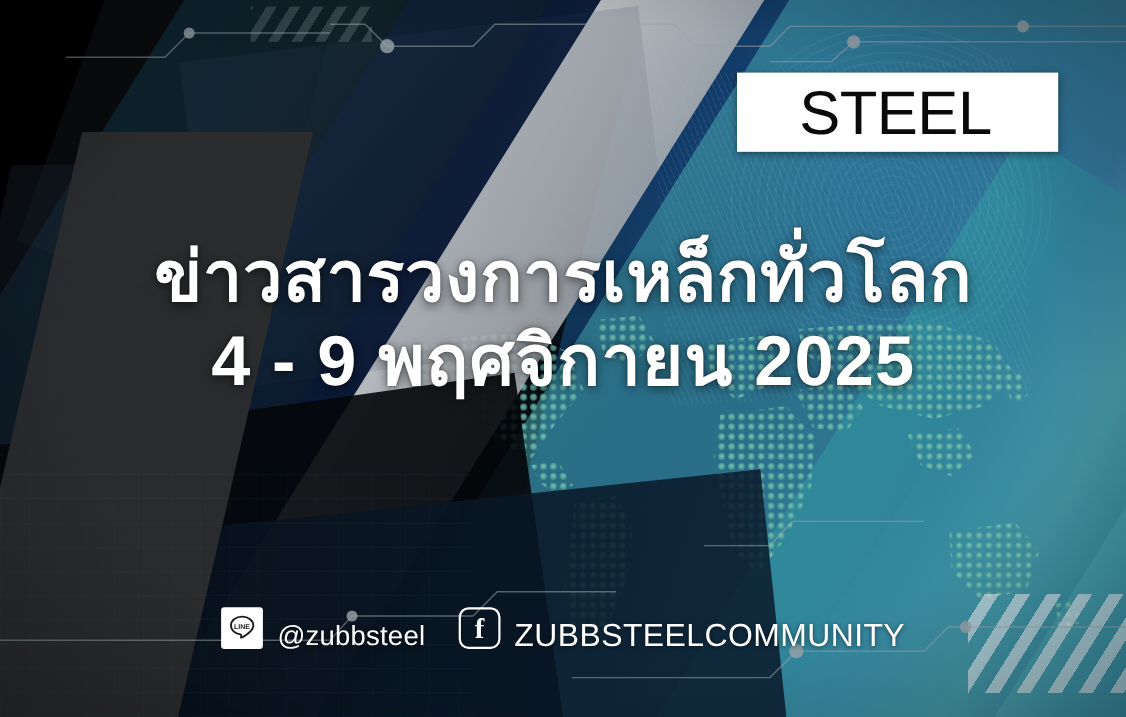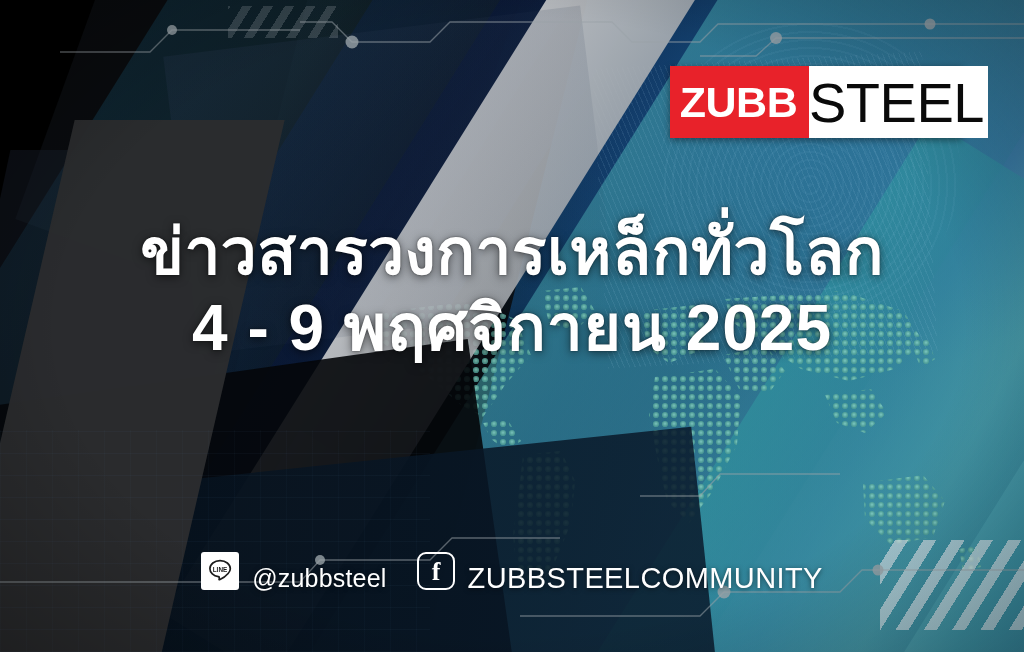--- a/index.html
+++ b/index.html
@@ -371,21 +371,20 @@
       <circle cx="930" cy="24" r="5.5"></circle>
       <circle cx="724" cy="592" r="6.5"></circle>
       <circle cx="878" cy="570" r="5.5"></circle>
       <circle cx="320" cy="560" r="5"></circle>
     </g>
   </svg>
 
   <div class="bg-layer bg-vignette"></div>
 
   <div id="logo">
-    <div class="logo-zubb">ZUBB</div>
     <div class="logo-steel">STEEL</div>
   </div>
 
   <div id="headline">
     <div class="line1">ข่าวสารวงการเหล็กทั่วโลก</div>
     <div class="line2">4 - 9 พฤศจิกายน 2025</div>
   </div>
 
   <div id="social">
 

